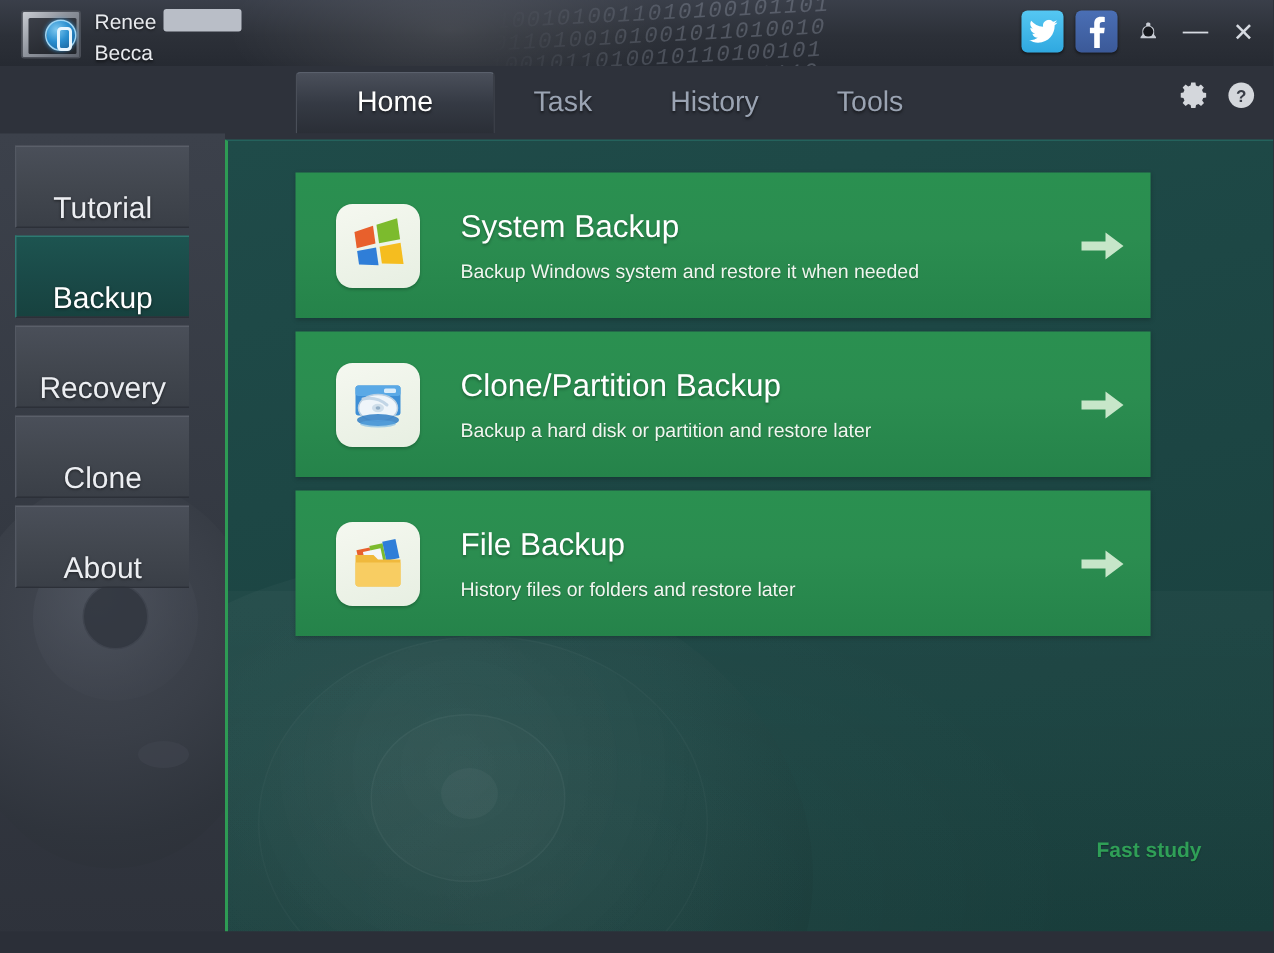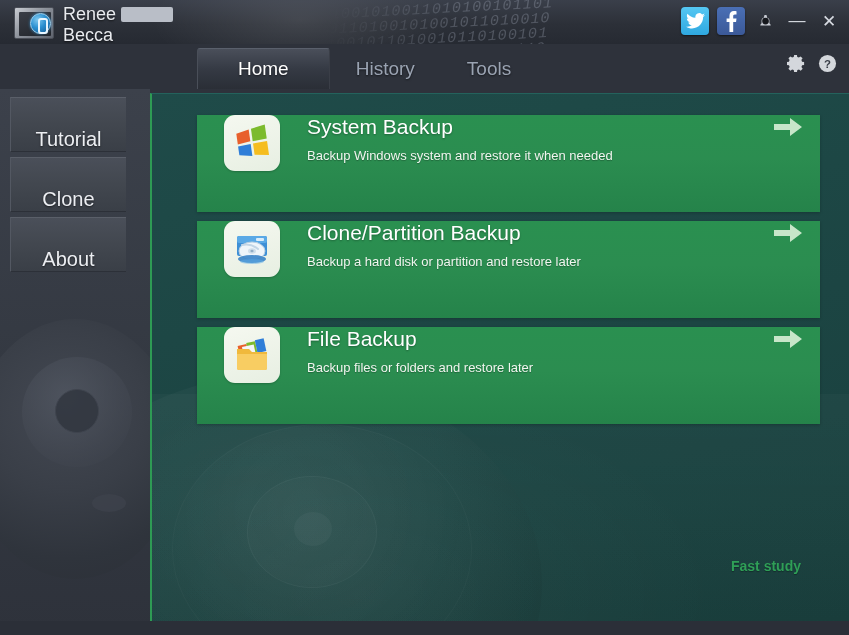--- a/index.html
+++ b/index.html
@@ -64,21 +64,21 @@
     box-shadow:0 0 3px rgba(60,160,230,.8);
   }
   .logo .safe-dial::after {
     content:""; position:absolute; left:7px; top:4px;
     width:6px; height:12px; border:2px solid #e8f6ff; border-radius:3px;
   }
 
   .app-title {
     position:absolute; left:63px; top:4px;
     width:120px;
-    color:#e8eaee; font-size:18px; line-height:21px;
+    color:#e8eaee; font-size:14px; line-height:21px;
     text-shadow:0 1px 2px rgba(0,0,0,.6);
   }
   .app-title .censor {
     display:inline-block; width:52px; height:15px;
     background:#b9bec7; border-radius:2px;
     vertical-align:-2px; margin-left:5px;
   }
 
   .tb-icons { position:absolute; right:8px; top:5px; height:32px; display:flex; align-items:center; gap:8px; }
   .social {
@@ -205,24 +205,24 @@
     background:rgba(255,255,255,.035);
   }
   .content .sheen {
     position:absolute; left:0; top:300px; width:699px; height:230px;
     background:linear-gradient(180deg, rgba(255,255,255,.022) 0%, rgba(255,255,255,.01) 45%, rgba(0,0,0,.05) 100%);
   }
 
   .cards { position:relative; padding:21px 0 0 45px; }
   .card {
     position:relative;
-    width:623px; height:97px;
+    width:570px; height:97px;
     margin-bottom:9px;
     background:linear-gradient(180deg,#2a9050 0%,#2b8d50 45%,#25834a 100%);
-    display:flex; align-items:flex-start;
+    display:flex; align-items:center;
     cursor:pointer;
     box-shadow:0 1px 3px rgba(0,0,0,.22);
   }
 
   .card-icon {
     width:56px; height:56px; margin-left:27px; flex:none;
     border-radius:11px;
     background:linear-gradient(160deg,#f5f8f0 0%,#e7efe2 100%);
     display:flex; align-items:center; justify-content:center;
     box-shadow:0 1px 2px rgba(0,0,0,.2);
@@ -295,20 +295,21 @@
           <circle cx="8" cy="7.5" r="3.6" fill="#16181d"></circle>
         </svg>
       </button>
       <button class="winbtn">—</button>
       <button class="winbtn">✕</button>
     </div>
   </div>
 
   <div class="tabs">
     <div class="tab active">Home</div>
+    <div class="tab">Task</div>
     <div class="tab">History</div>
     <div class="tab">Tools</div>
   </div>
 
   <div class="tool-icons">
     <span class="ic">
       <svg width="19" height="19" viewBox="0 0 20 20" aria-hidden="true">
         <path fill="#e3e6ea" d="M10 6.4a3.6 3.6 0 1 0 0 7.2 3.6 3.6 0 0 0 0-7.2zm0 5.5a1.9 1.9 0 1 1 0-3.8 1.9 1.9 0 0 1 0 3.8z"></path>
         <path fill="#e3e6ea" d="M18 11.5v-3l-2.2-.4a6.2 6.2 0 0 0-.7-1.7l1.3-1.8-2.1-2.1-1.8 1.3a6.2 6.2 0 0 0-1.7-.7L10.5 1h-3l-.4 2.1a6.2 6.2 0 0 0-1.7.7L3.6 2.5 1.5 4.6l1.3 1.8a6.2 6.2 0 0 0-.7 1.7L0 8.5v3l2.1.4c.2.6.4 1.2.7 1.7l-1.3 1.8 2.1 2.1 1.8-1.3c.5.3 1.1.5 1.7.7l.4 2.1h3l.4-2.1c.6-.2 1.2-.4 1.7-.7l1.8 1.3 2.1-2.1-1.3-1.8c.3-.5.5-1.1.7-1.7l2.1-.4z"></path>
       </svg>
@@ -324,20 +325,26 @@
   <div class="sidebar">
     <div class="platter"></div>
     <div class="platter2"></div>
     <div class="platter3"></div>
     <div class="nub"></div>
 
     <div class="nav">
       <div class="nav-item">
         <span>Tutorial</span>
       </div>
+      <div class="nav-item active">
+        <span>Backup</span>
+      </div>
+      <div class="nav-item">
+        <span>Recovery</span>
+      </div>
       <div class="nav-item">
         <span>Clone</span>
       </div>
       <div class="nav-item">
         <span>About</span>
       </div>
     </div>
   </div>
 
   <div class="content">
@@ -405,21 +412,21 @@
               <rect x="16" y="7" width="9" height="12" fill="#7cbb2d"></rect>
               <rect x="25" y="6" width="9" height="13" fill="#2f7ed8"></rect>
               <rect x="11" y="10" width="12" height="10" fill="#f4f6f8"></rect>
             </g>
             <path d="M5 14 h12 l3 3 h15 v16 a2 2 0 0 1 -2 2 H7 a2 2 0 0 1 -2 -2 z" fill="#f0b93c"></path>
             <path d="M5 19 h30 v14 a2 2 0 0 1 -2 2 H7 a2 2 0 0 1 -2 -2 z" fill="#f8cd62"></path>
           </svg>
         </div>
         <div class="card-text">
           <div class="card-title">File Backup</div>
-          <div class="card-desc">Backup files or folders and restore later</div>
+          <div class="card-desc">History files or folders and restore later</div>
         </div>
         <div class="card-arrow">
           <svg width="30" height="24" viewBox="0 0 30 24" aria-hidden="true">
             <path fill="#c7e6c9" d="M1 9 L17 9 L17 3 L29 12 L17 21 L17 15 L1 15 Z"></path>
           </svg>
         </div>
       </div>
 
     </div>
 

